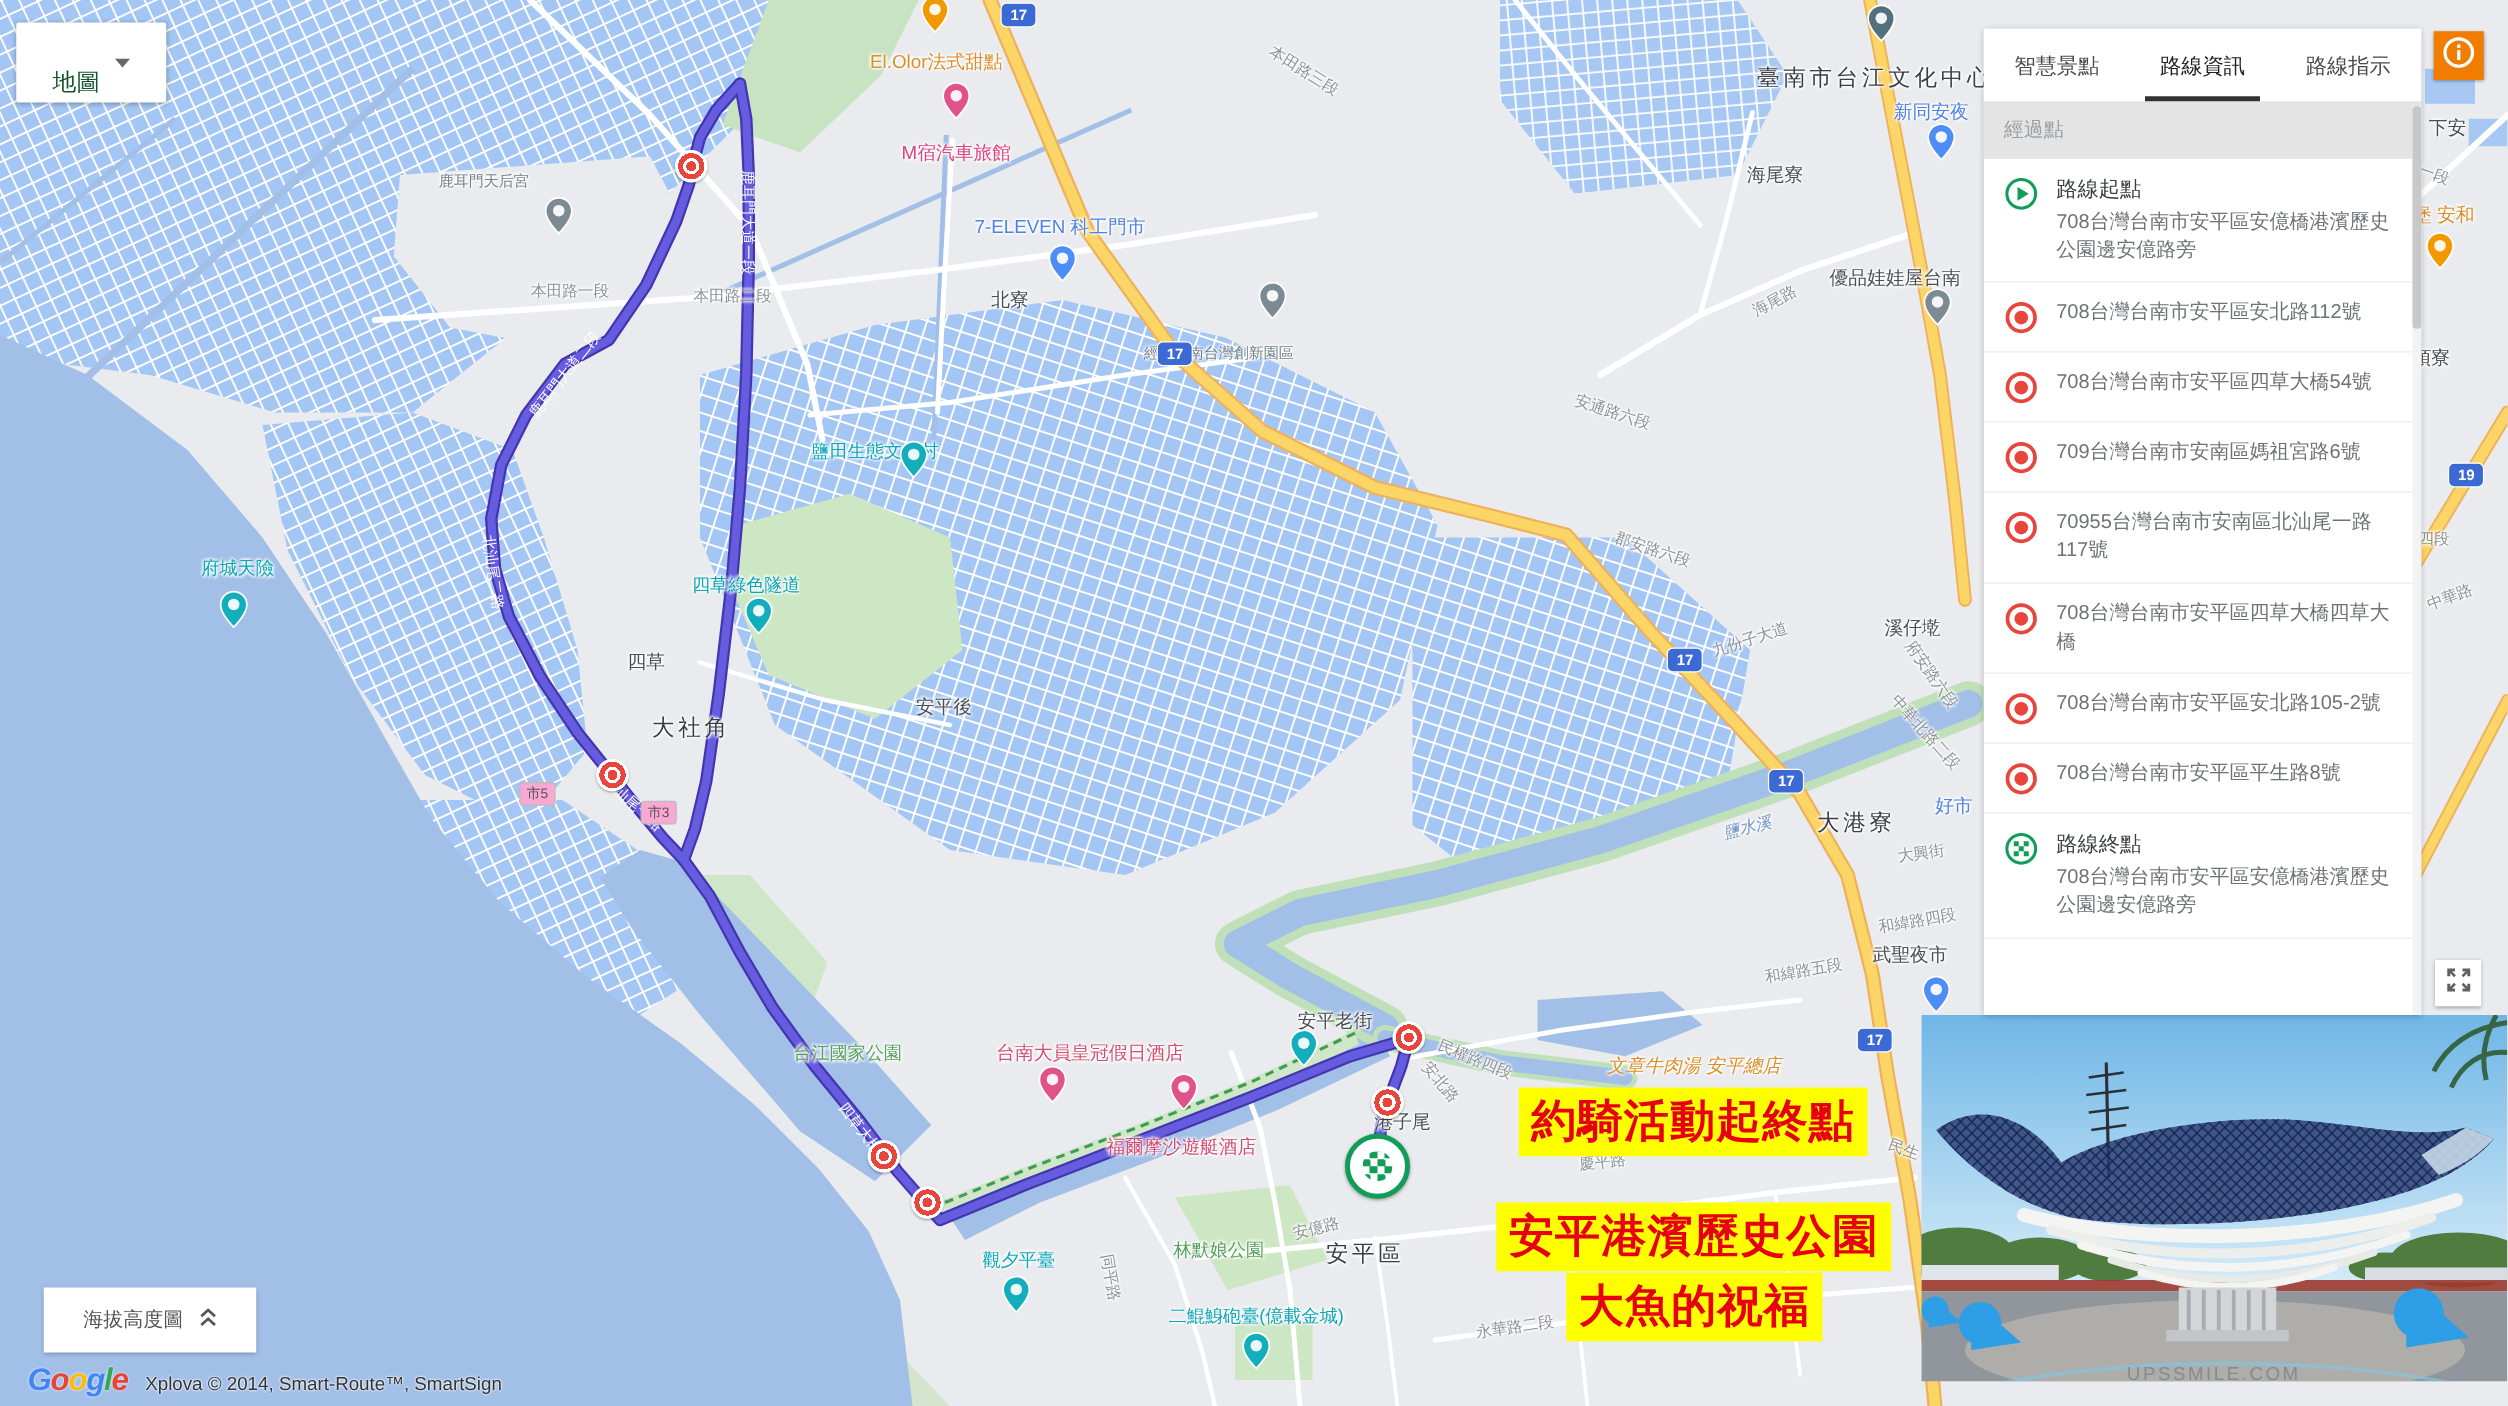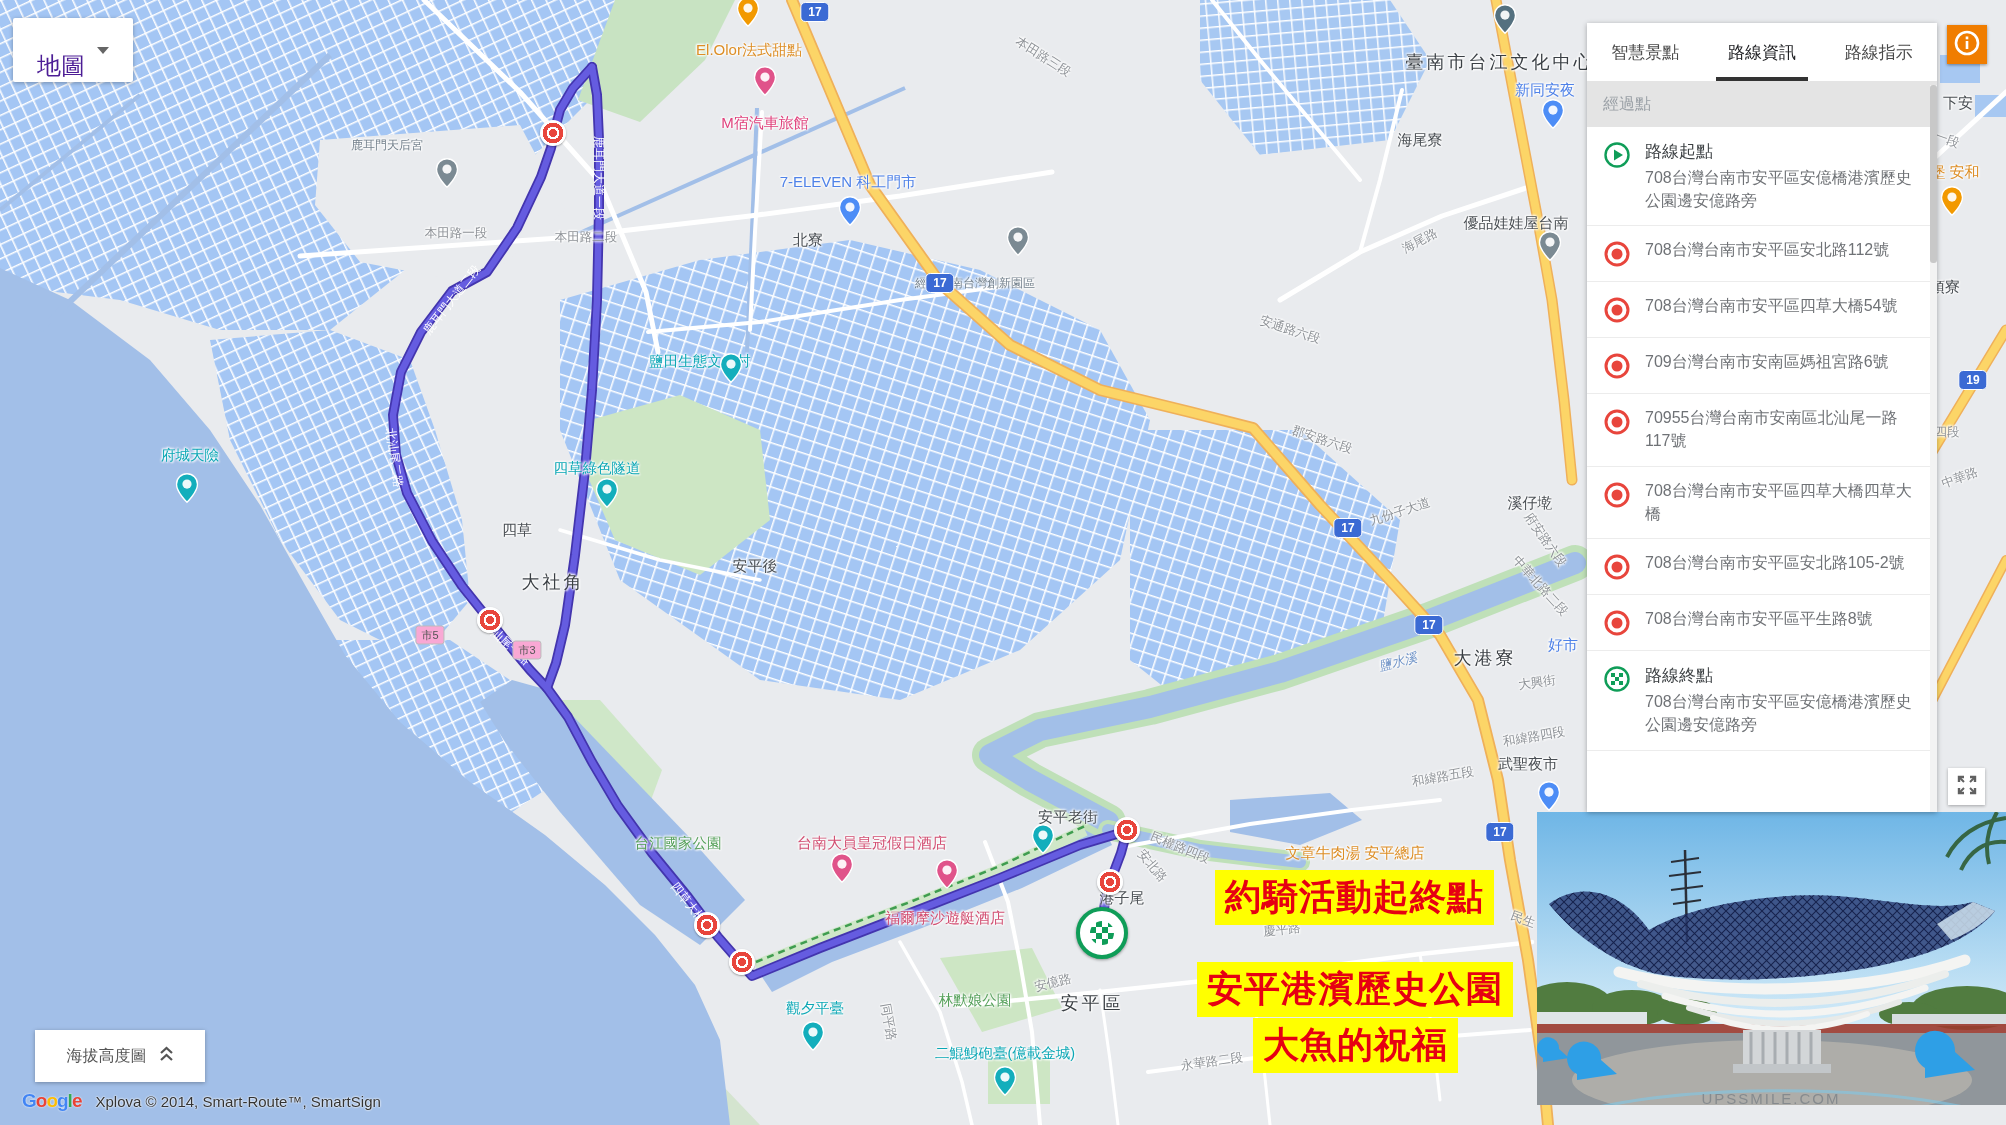--- a/index.html
+++ b/index.html
@@ -57,33 +57,33 @@
   .wicon{flex:none;width:28px;height:28px;margin-right:14px;margin-top:1px;}
   .wtext{flex:1;}
   .wtitle{font-size:17px;color:#3c4043;margin-bottom:4px;}
   .waddr{font-size:16px;color:#6f7276;line-height:1.42;}
   #scrollbar{position:absolute;right:0;top:62px;width:7px;bottom:0;background:#f3f3f3;}
   #scrollthumb{position:absolute;left:0;top:0;width:7px;height:178px;background:#c8c8c8;border-radius:3px;}
   
   #maptype{position:absolute;left:13px;top:18px;width:120px;height:64px;background:#fff;z-index:4;
     box-shadow:0 1px 4px rgba(0,0,0,.3);border-radius:2px;display:flex;align-items:center;
     justify-content:center;gap:12px;cursor:pointer;}
-  #maptype .t{font-size:24px;color:#4c1d95;margin-top:31px;}
+  #maptype .t{font-size:19px;color:#14532d;margin-top:31px;}
   #maptype .caret{width:0;height:0;border-left:6px solid transparent;border-right:6px solid transparent;
     border-top:7px solid #666;}
   #elev{position:absolute;left:35px;top:1030px;width:170px;height:52px;background:#fff;z-index:4;
     box-shadow:0 1px 4px rgba(0,0,0,.3);display:flex;align-items:center;justify-content:center;gap:12px;cursor:pointer;}
   #elev .t{font-size:16px;color:#555;}
   #infobtn{position:absolute;left:1947px;top:25px;width:40px;height:39px;background:#f07d00;z-index:5;
     display:flex;align-items:center;justify-content:center;box-shadow:0 1px 3px rgba(0,0,0,.4);cursor:pointer;}
   #fsbtn{position:absolute;left:1948px;top:768px;width:37px;height:37px;background:#fff;z-index:5;
     display:flex;align-items:center;justify-content:center;box-shadow:0 1px 3px rgba(0,0,0,.3);cursor:pointer;}
   
   #attrib{position:absolute;left:22px;top:1090px;z-index:4;display:flex;align-items:baseline;gap:14px;}
-  #glogo{font-size:19px;font-weight:bold;letter-spacing:-1px;text-shadow:0 0 2px #fff;}
+  #glogo{font-size:25px;font-weight:bold;letter-spacing:-1px;text-shadow:0 0 2px #fff;font-style:italic;}
   #attrib-text{font-size:15px;color:#333;text-shadow:0 0 2px #fff,0 0 2px #fff;}
 </style>
 </head>
 <body>
 
 <div id="stage">
 
 <svg id="map-svg" width="2006" height="1125" viewBox="0 0 2006 1125">
   <defs>
     <pattern id="pg1" width="13" height="13" patternUnits="userSpaceOnUse" patternTransform="rotate(-25)">
@@ -217,21 +217,21 @@
       <div class="lbl town-lg" style="left: 1485px; top: 658px;">大港寮</div>
       <div class="lbl poi-blue" style="left: 1563px; top: 645px;">好市</div>
       <div class="lbl road" style="transform: translate(-50%, -50%) rotate(-8deg); left: 1537px; top: 683px;">大興街</div>
       <div class="lbl road" style="transform: translate(-50%, -50%) rotate(-10deg); left: 1534px; top: 737px;">和緯路四段</div>
       <div class="lbl road" style="transform: translate(-50%, -50%) rotate(-10deg); left: 1443px; top: 777px;">和緯路五段</div>
       <div class="lbl town" style="left: 1528px; top: 764px;">武聖夜市</div>
       <div class="lbl poi-green" style="left: 678px; top: 843px;">台江國家公園</div>
       <div class="lbl poi-crimson" style="left: 872px; top: 843px;">台南大員皇冠假日酒店</div>
       <div class="lbl poi-crimson" style="left: 945px; top: 918px;">福爾摩沙遊艇酒店</div>
       <div class="lbl town" style="left: 1068px; top: 817px;">安平老街</div>
-      <div class="lbl poi-orange" style="left: 1355px; top: 853px;">文章牛肉湯 安平總店</div>
+      <div class="lbl poi-orange" style="left: 1355px; top: 853px; font-style: italic;">文章牛肉湯 安平總店</div>
       <div class="lbl town" style="left: 1122px; top: 898px;">港子尾</div>
       <div class="lbl road" style="transform: translate(-50%, -50%) rotate(22deg); left: 1180px; top: 848px;">民權路四段</div>
       <div class="lbl road" style="transform: translate(-50%, -50%) rotate(50deg); left: 1152px; top: 866px;">安北路</div>
       <div class="lbl road" style="transform: translate(-50%, -50%) rotate(-6deg); left: 1282px; top: 930px;">慶平路</div>
       <div class="lbl road" style="transform: translate(-50%, -50%) rotate(-14deg); left: 1053px; top: 983px;">安億路</div>
       <div class="lbl road" style="transform: translate(-50%, -50%) rotate(80deg); left: 888px; top: 1022px;">同平路</div>
       <div class="lbl poi-teal" style="left: 815px; top: 1008px;">觀夕平臺</div>
       <div class="lbl poi-green" style="left: 975px; top: 1000px;">林默娘公園</div>
       <div class="lbl town-lg" style="left: 1092px; top: 1003px;">安平區</div>
       <div class="lbl poi-teal" style="left: 1005px; top: 1053px;">二鯤鯓砲臺(億載金城)</div>

